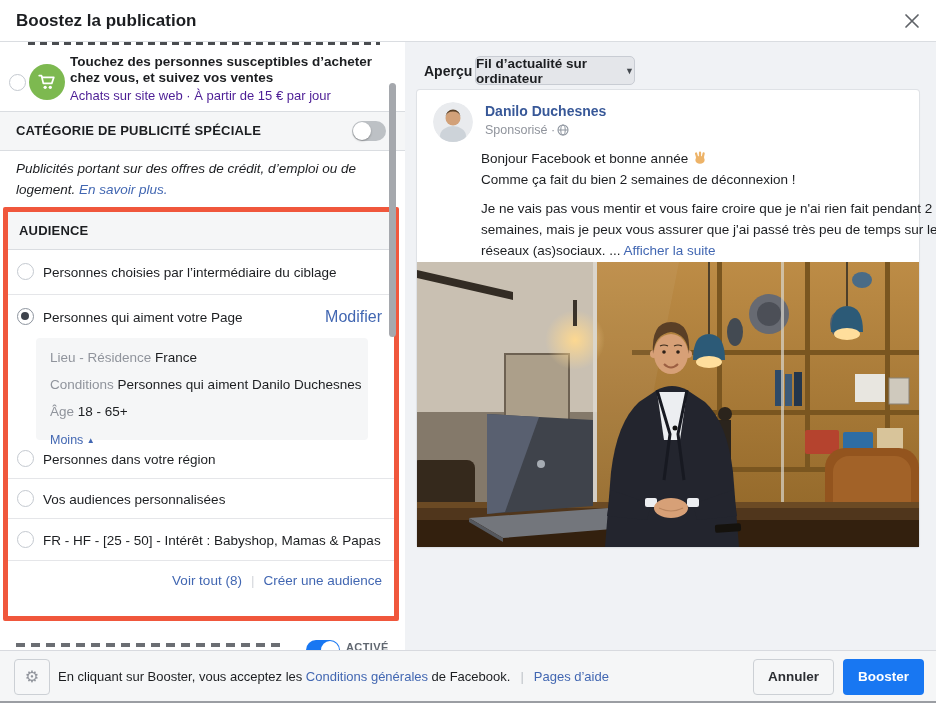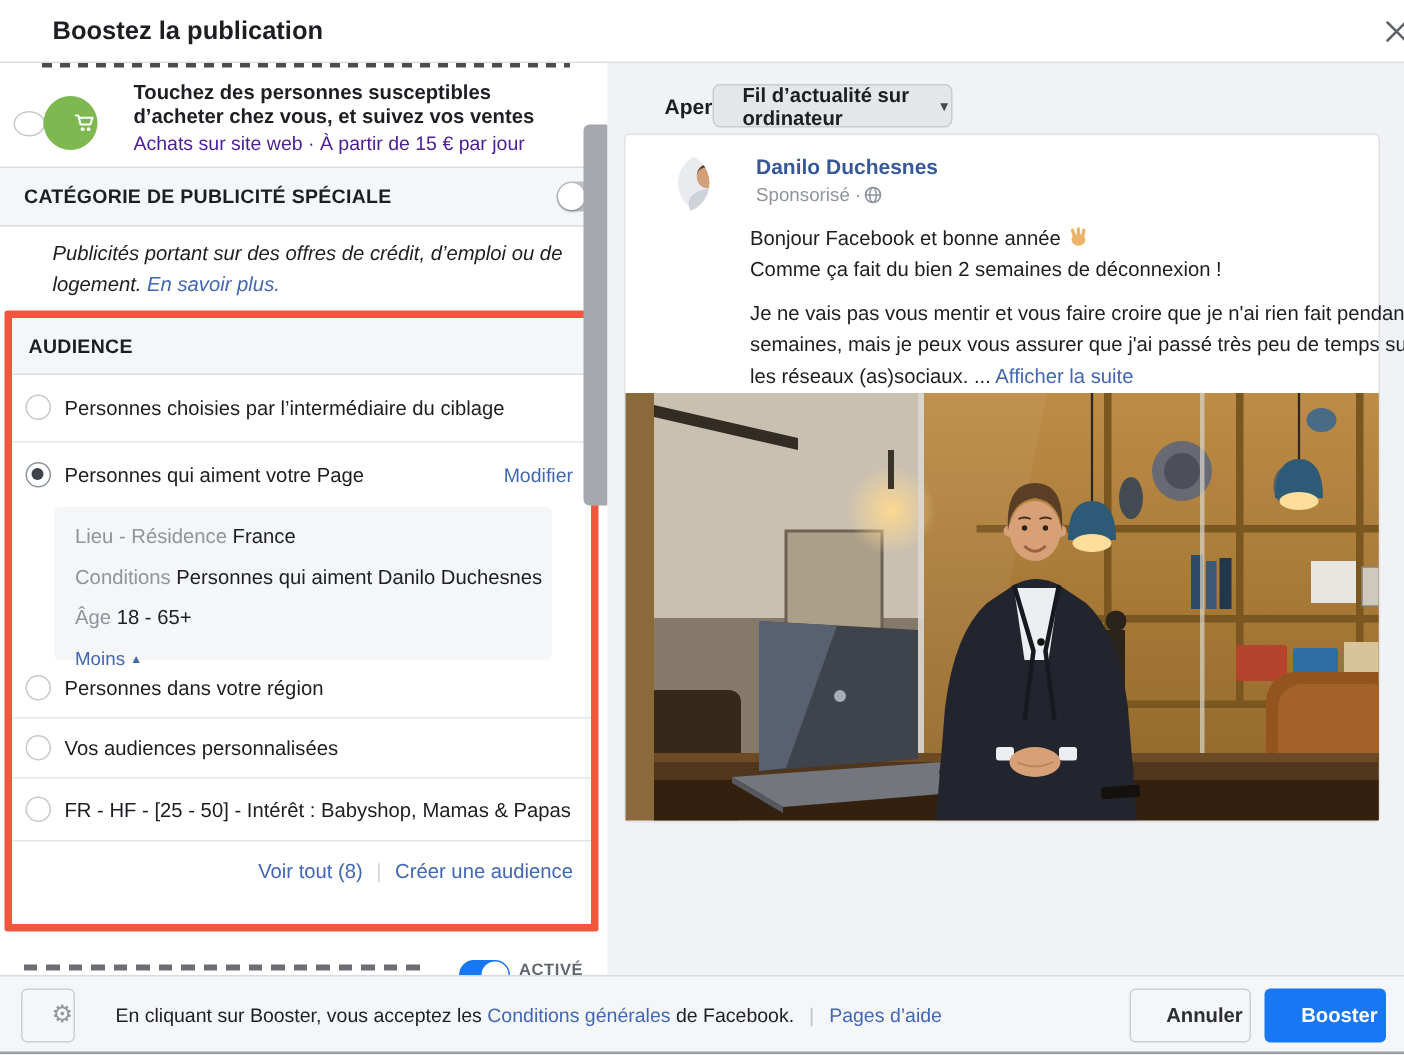--- a/index.html
+++ b/index.html
@@ -1,21 +1,21 @@
 <!DOCTYPE html>
 <html><head>
 <meta charset="utf-8">
 <style>
   * { box-sizing: border-box; margin: 0; padding: 0; }
   body {
     font-family: "Liberation Sans", "DejaVu Sans", sans-serif;
     background: #fff; color: #1c1e21;
   }
   #app { position: relative; width: 936px; height: 703px; overflow: hidden; background: #fff; }
-  .abs { position: absolute; padding-left: 19px; }
+  .abs { position: absolute; }
 
   
   .dlg-header { left:0; top:0; width:936px; height:42px; background:#fff; border-bottom:1px solid #dadde1; }
   .dlg-title { left:16px; top:11px; font-size:17px; font-weight:bold; }
   .close-btn { right:12px; top:9px; width:24px; height:24px; cursor:pointer; }
 
   
   .left-panel { left:0; top:42px; width:405px; height:608px; background:#fff; overflow:hidden; }
   .sliver { height:3px; background:repeating-linear-gradient(90deg,#4a4c50 0 7px,transparent 7px 12px); }
 
@@ -37,21 +37,21 @@
   .toggle.on .knob { position:absolute; right:1px; top:1px; width:18px; height:18px; border-radius:50%; background:#fff; }
 
   .cat-desc { left:16px; top:116px; width:362px; font-size:13.5px; line-height:21px;font-style:italic; }
   a.link { color:#4267b2; text-decoration:none; cursor:pointer; }
 
   .audience-box { left:3px; top:165px; width:396px; height:414px; border:5px solid #f0573c; border-radius:2px; background:#fff; }
   .aud-hdr { left:0; top:0; width:386px; height:38px; line-height:37px; padding-left:11px; border-top:none; }
   .aud-row { left:0; width:386px; border-bottom:1px solid #e5e6e9; }
   .aud-row .radio { position:absolute; left:9px; top:50%; margin-top:-9px; }
   .aud-label { position:absolute; left:35px; top:50%; transform:translateY(-50%); font-size:13.5px; white-space:nowrap; }
-  .aud-action { position:absolute; right:12px; top:50%; transform:translateY(-50%); font-size:13px; }
+  .aud-action { position:absolute; right:12px; top:50%; transform:translateY(-50%); font-size:16px; }
 
   .aud-details { left:28px; top:126px; width:332px; height:102px; background:#f5f6f7; border-radius:4px; padding:11px 14px; }
   .det-line { font-size:13.5px; line-height:18px; margin-bottom:9px; white-space:nowrap; }
   .det-lbl { color:#90949c; }
   .det-val { color:#1c1e21; }
   .moins { font-size:12.5px; }
   .moins .tri { font-size:8px; vertical-align:1px; }
 
   .aud-links { left:0; top:349px; width:386px; height:40px; line-height:40px; text-align:right; padding-right:12px; font-size:13.5px; white-space:nowrap; }
   .aud-links .pipe { color:#d3d6db; margin:0 9px; }

